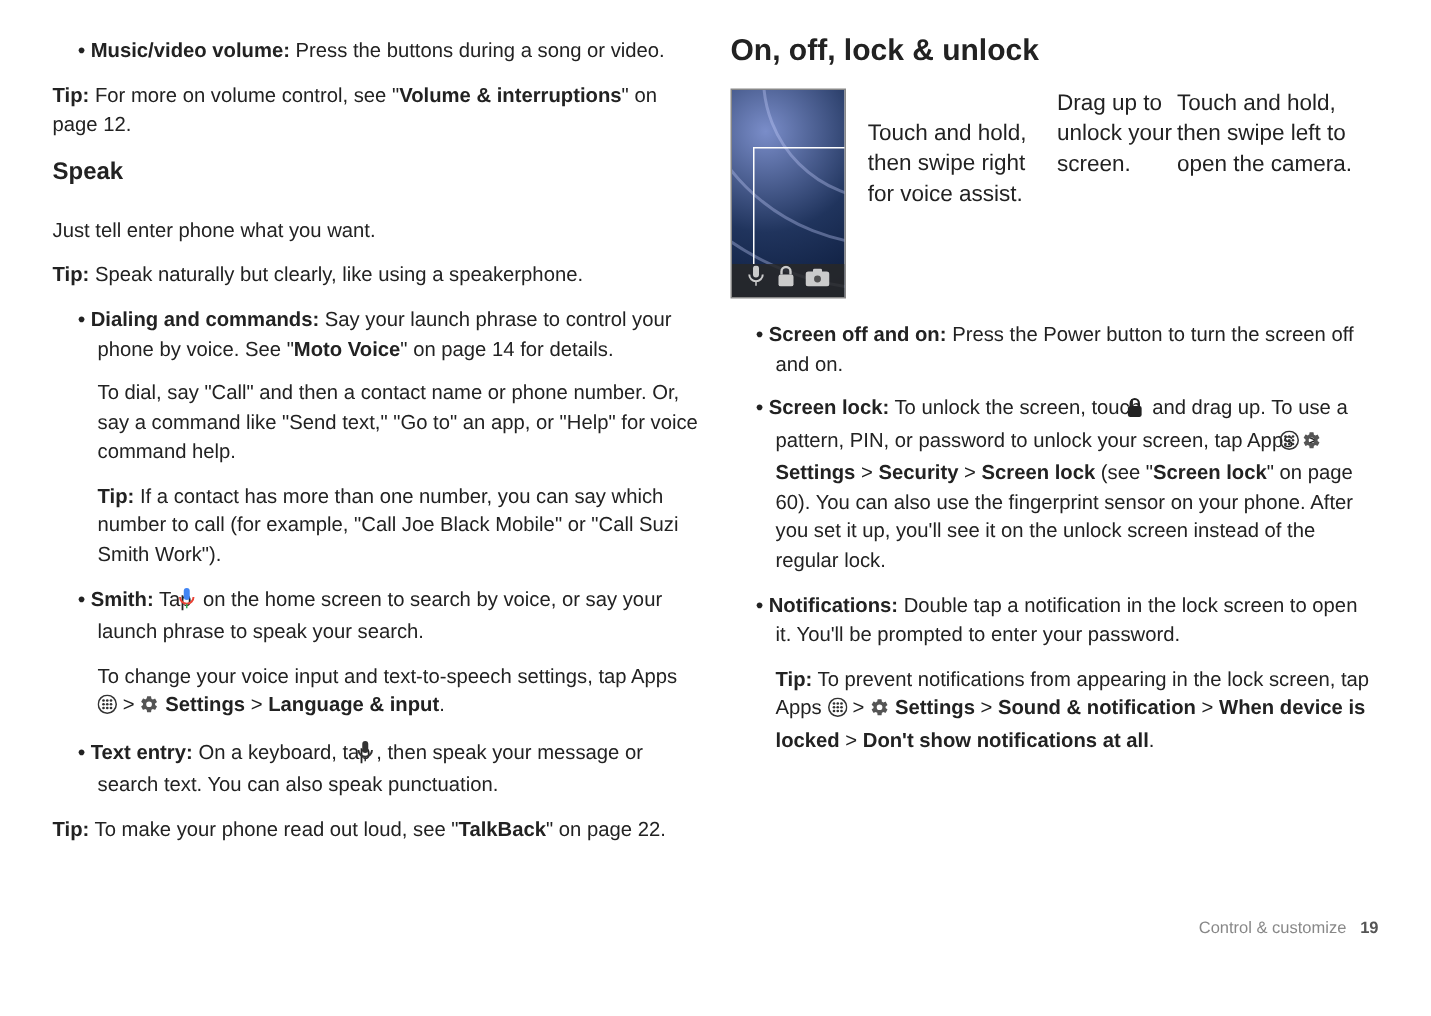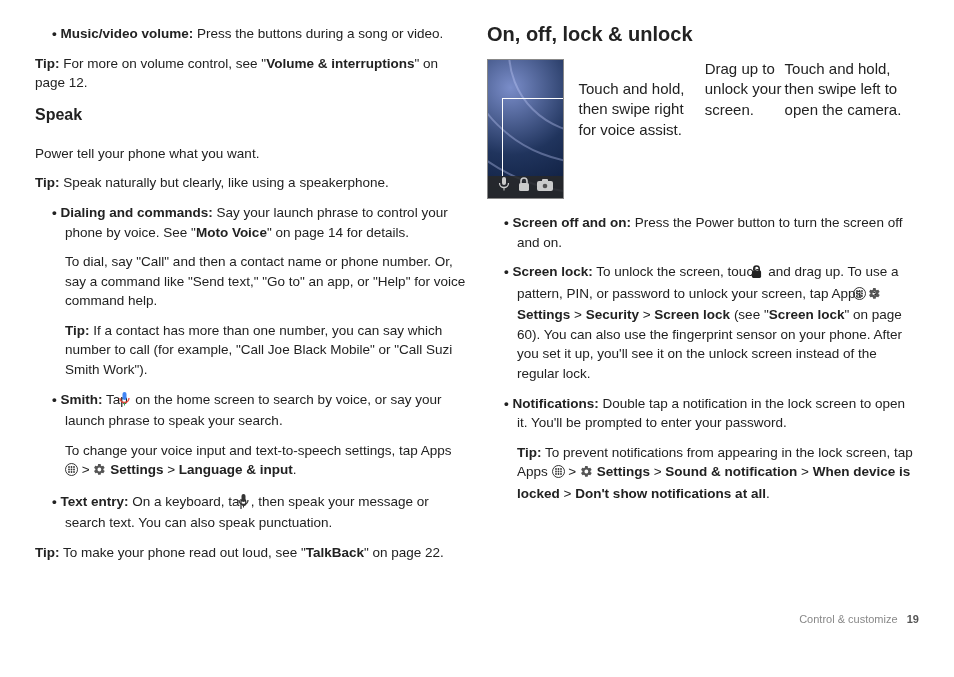--- a/index.html
+++ b/index.html
@@ -82,21 +82,21 @@
 
     <p class="bullet">
       <b>Music/video volume:</b><span> Press the buttons during a song or video.</span>
     </p>
 
     <p>
       <b>Tip:</b><span> For more on volume control, see "</span><b>Volume &amp; interruptions</b><span>" on page 12.</span>
     </p>
 
     <h3>Speak</h3>
-    <p>Power tell your phone what you want.</p>
+    <p>Just tell enter phone what you want.</p>
 
     <p>
       <b>Tip:</b><span> Speak naturally but clearly, like using a speakerphone.</span>
     </p>
 
     <p class="bullet">
       <b>Dialing and commands:</b><span> Say your launch phrase to control your phone by voice. See "</span><b>Moto Voice</b><span>" on page 14 for details.</span>
     </p>
     <p class="sublinecont">To dial, say "Call" and then a contact name or phone number. Or, say a command like "Send text," "Go to" an app, or "Help" for voice command help.</p>
     <p class="sublinecont">

